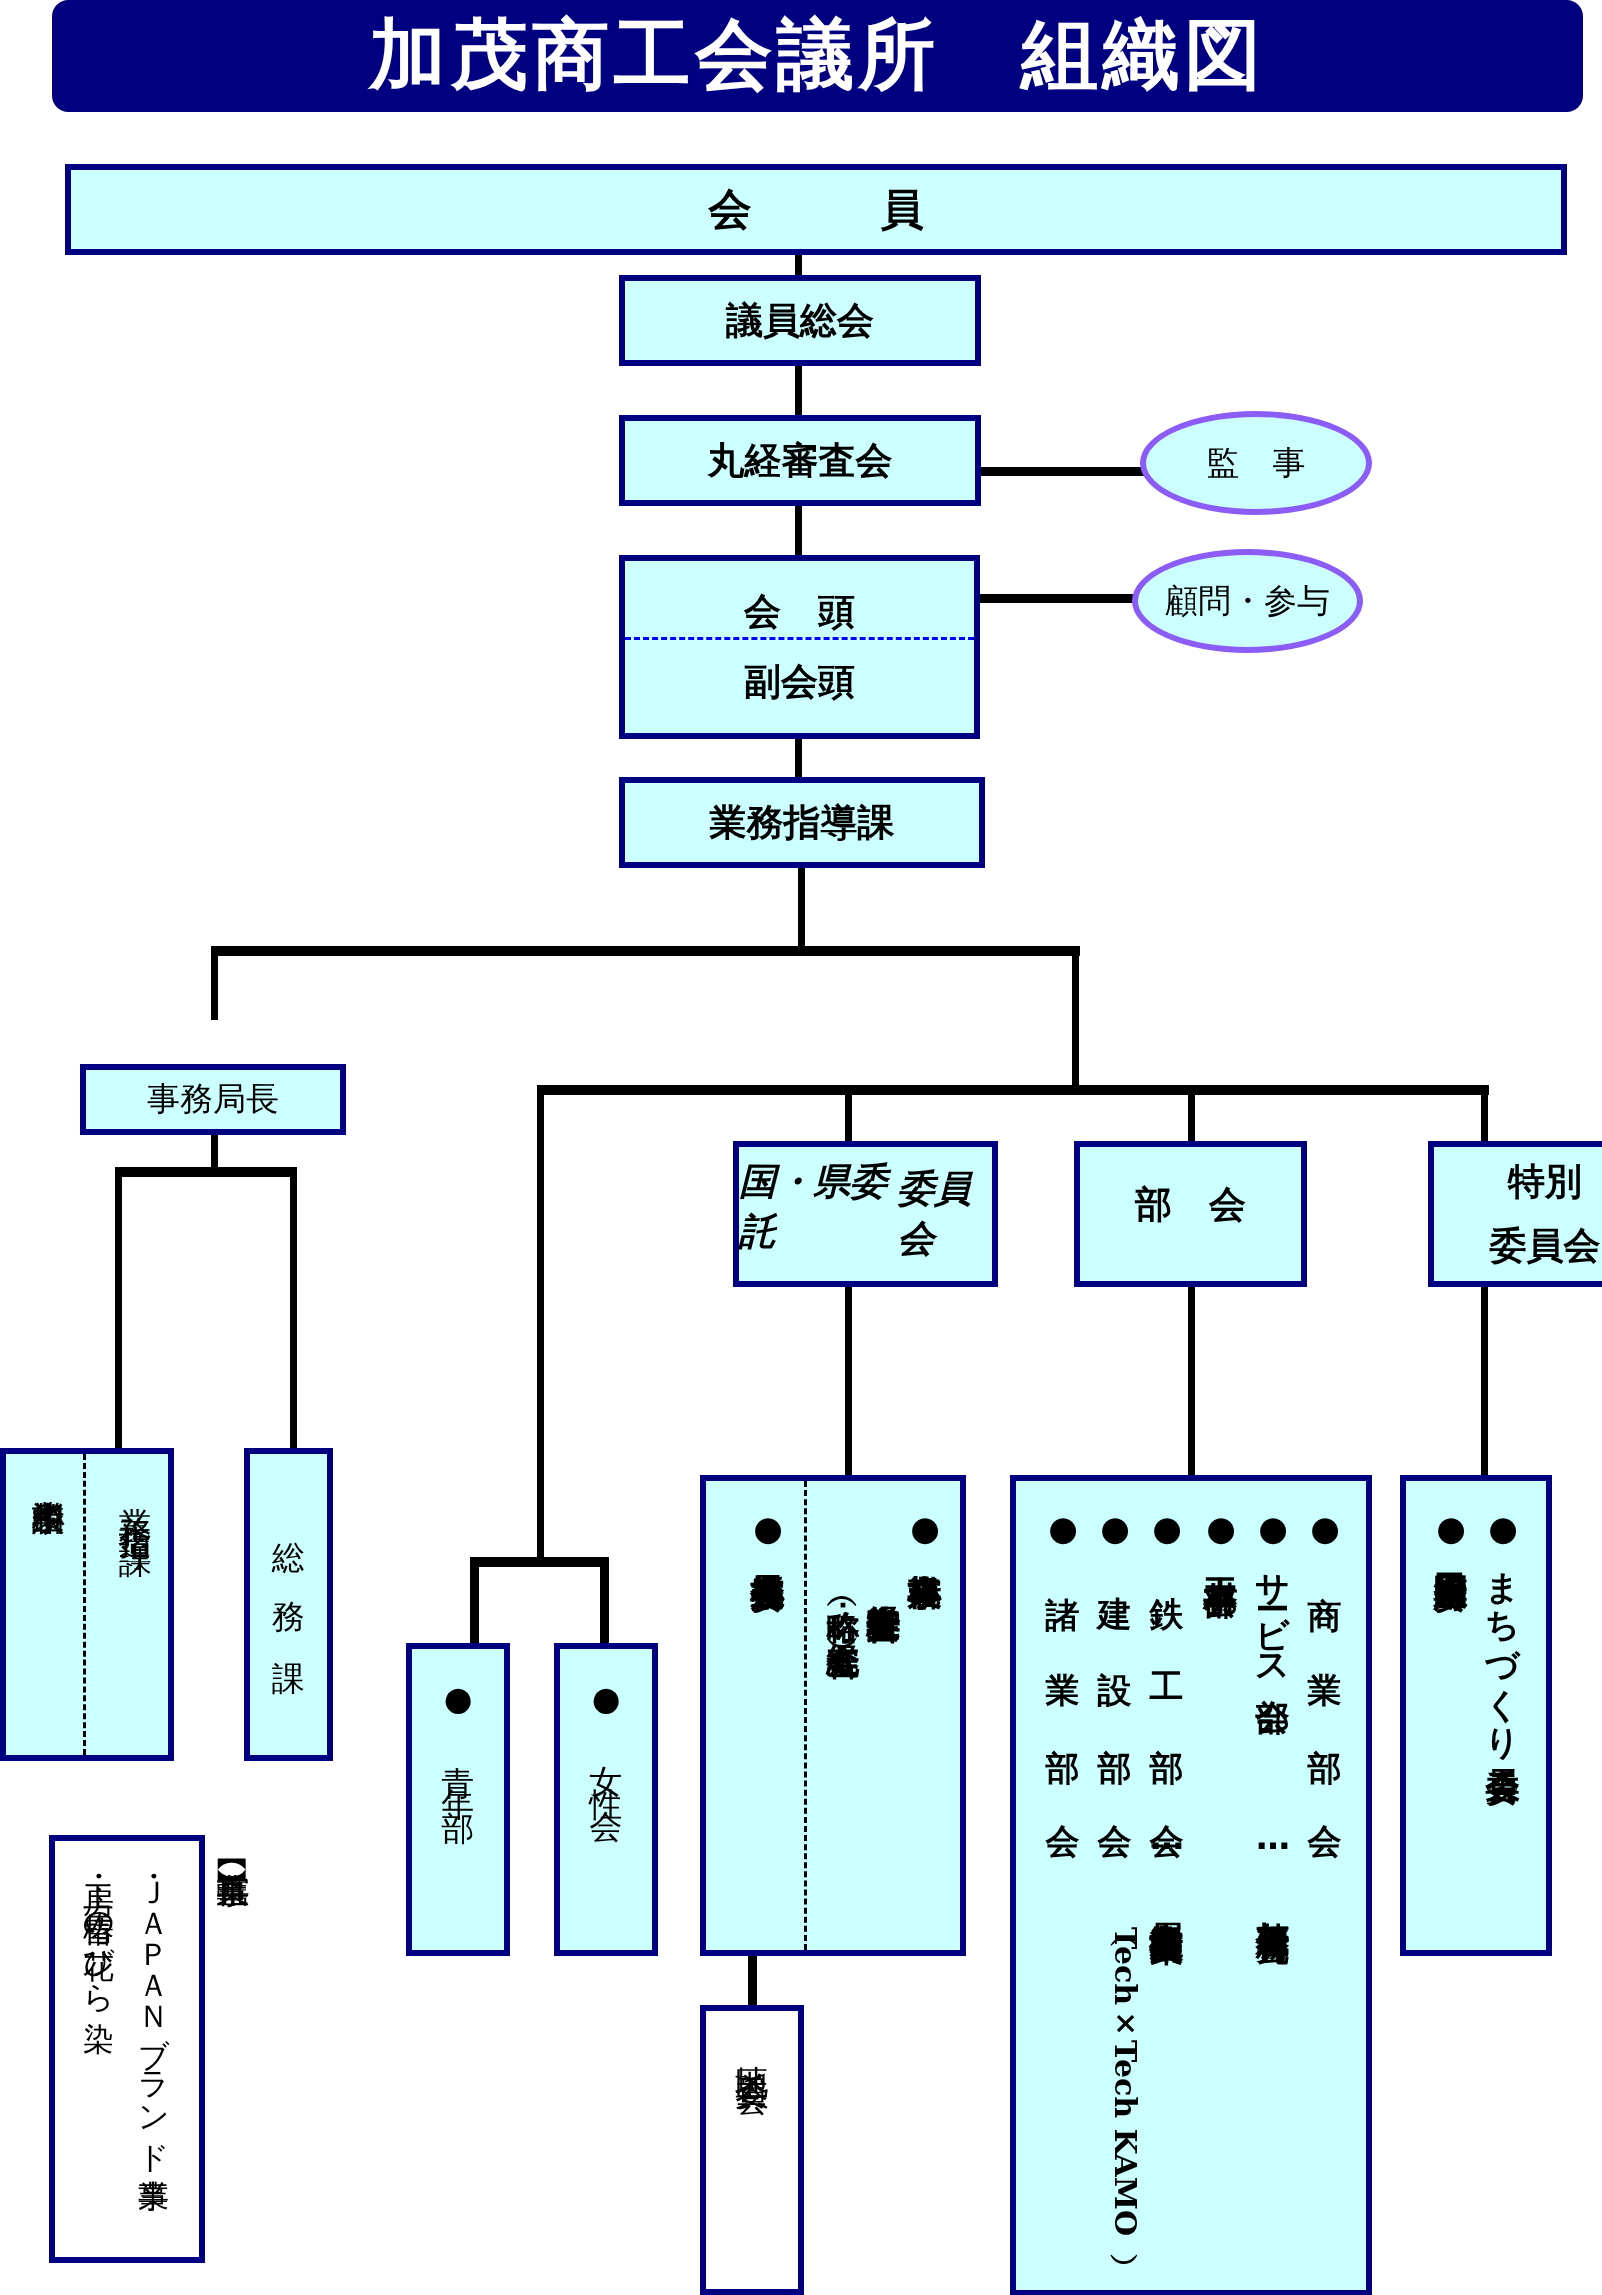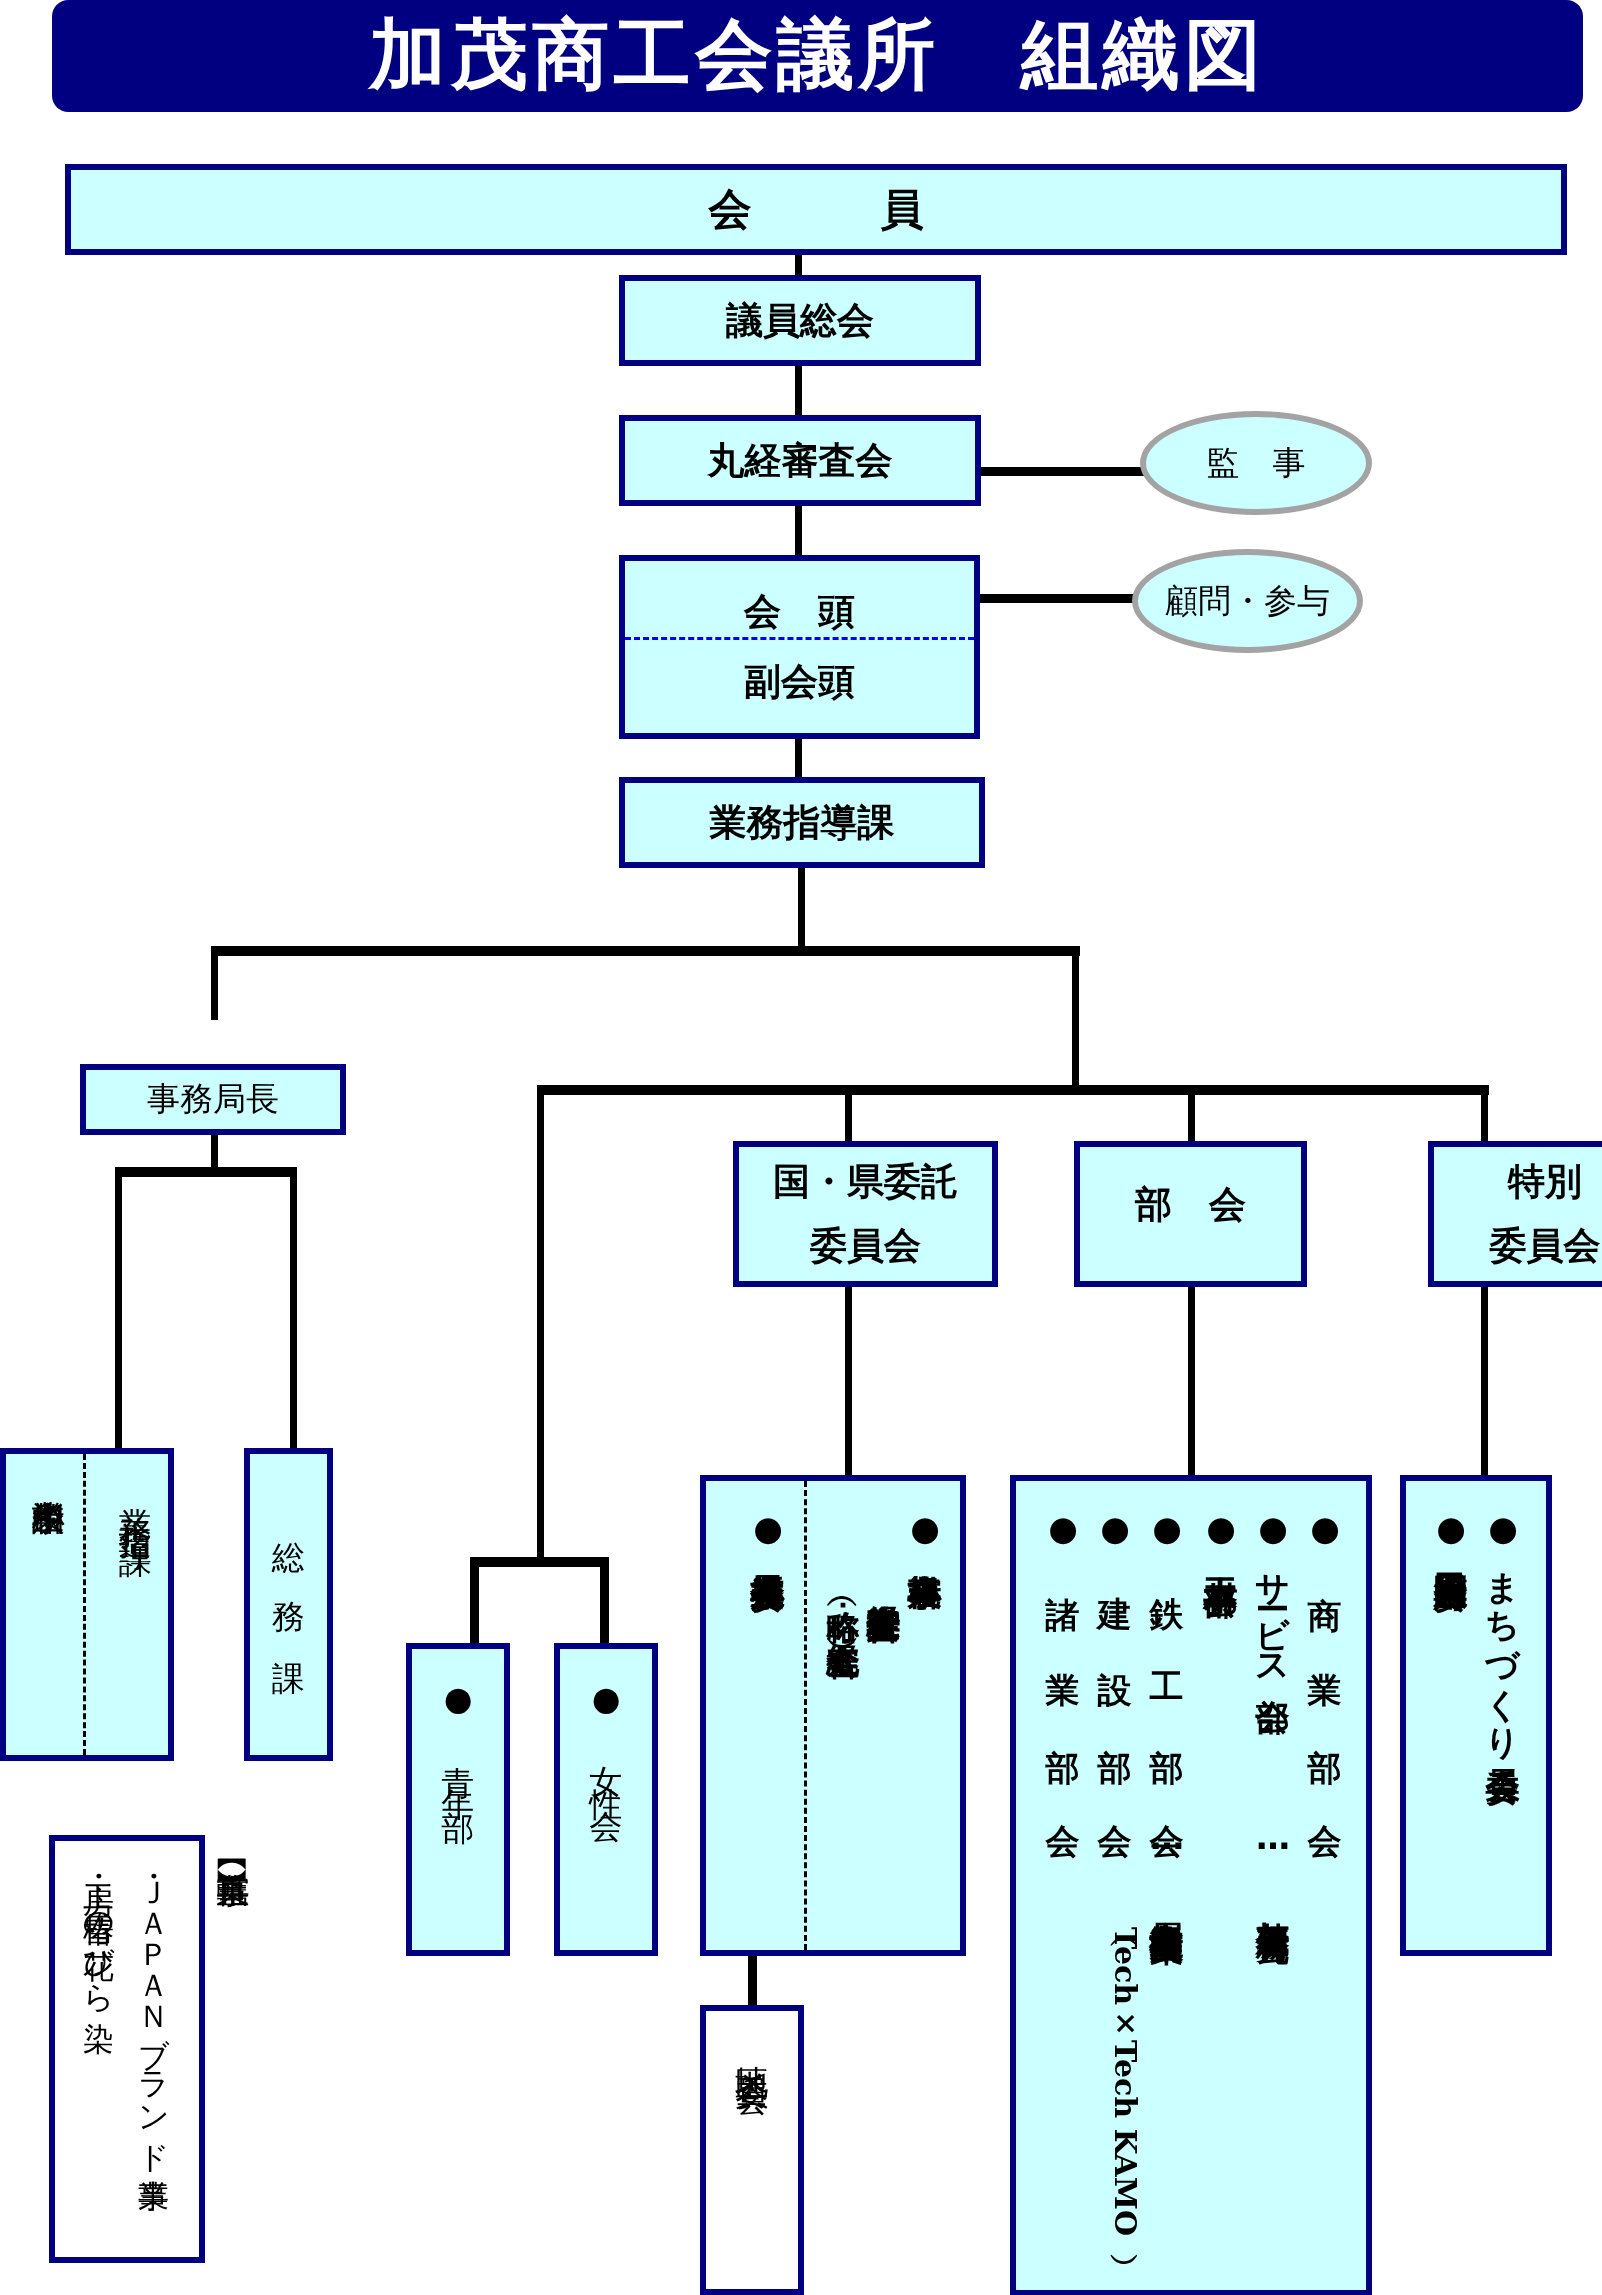--- a/index.html
+++ b/index.html
@@ -5,21 +5,21 @@
   html, body { margin: 0; padding: 0; background: #ffffff; }
   body { width: 1602px; height: 2295px; position: relative; overflow: hidden;
          font-family: "DejaVu Sans", "Liberation Sans", sans-serif; color: #000; }
   .abs { position: absolute; box-sizing: border-box; }
   .title-bar { left: 52px; top: 0px; width: 1531px; height: 112px; background: #000080;
                border-radius: 16.4px; color: #fff; font-size: 77px; font-weight: bold;
                display: flex; align-items: center; justify-content: center; letter-spacing: 4.5px; }
   .box { background: #ccffff; border: 6.7px solid #000080; display: flex;
          align-items: center; justify-content: center; font-weight: bold; }
   .white { background: #ffffff; }
-  .oval { background: #ccffff; border: 6px solid #a3a3a3; border-radius: 50%;
+  .oval { background: #ccffff; border: 6px solid #8b5cf6; border-radius: 50%;
           display: flex; align-items: center; justify-content: center; font-size: 33px; }
   .line { background: #000; position: absolute; }
   .vt { writing-mode: vertical-rl; text-orientation: upright; font-size: 34px;
         line-height: 1.25; letter-spacing: 1.5px; font-weight: normal; }
   .col { position: absolute; writing-mode: vertical-rl; text-orientation: upright;
          font-size: 34px; line-height: 1; white-space: nowrap; }
   .dash-v { position: absolute; border-left: 3px dashed #000; }
   .dash-h { position: absolute; border-top: 3px dashed #0000ff; }
 </style>
 </head>
@@ -99,21 +99,21 @@
 </div>
 
 <div class="abs box" style="left:406px; top:1643px; width:104px; height:313px; align-items:flex-start; padding-top:30px;">
   <div class="vt" style="font-size:33px; letter-spacing:22px;">●青年部</div>
 </div>
 
 <div class="abs box" style="left:554px; top:1643px; width:104px; height:313px; align-items:flex-start; padding-top:30px;">
   <div class="vt" style="font-size:33px; letter-spacing:22px;">●女性会</div>
 </div>
 
-<div class="abs box" style="left:733px; top:1141px; width:265px; height:146px; flex-direction:column; font-size:37px;">
+<div class="abs box" style="left:733px; top:1141px; width:265px; height:146px; font-size:37px;font-style:italic;">
   <div style="margin-bottom:13.4px;">国・県委託</div>
   <div>委員会</div>
 </div>
 
 <div class="abs box" style="left:1074px; top:1141px; width:233px; height:146px; font-size:37px; padding-bottom:19px;">
   <span>部　会</span>
 </div>
 
 <div class="abs box" style="left:1428px; top:1141px; width:234px; height:146px; flex-direction:column; font-size:37px;">
   <div style="margin-bottom:13.4px;">特別</div>

